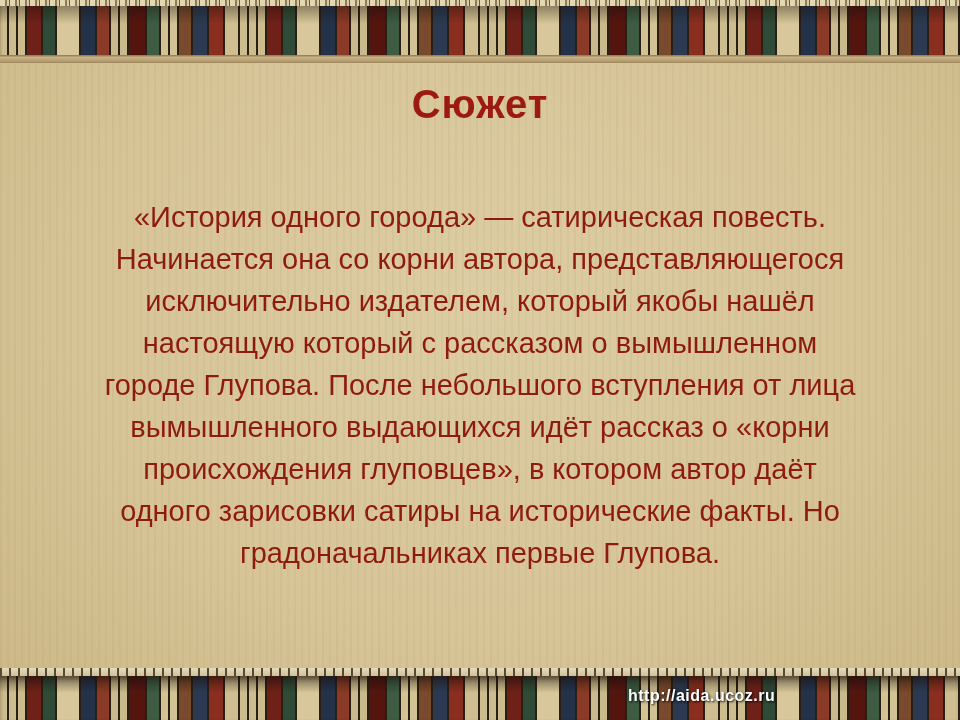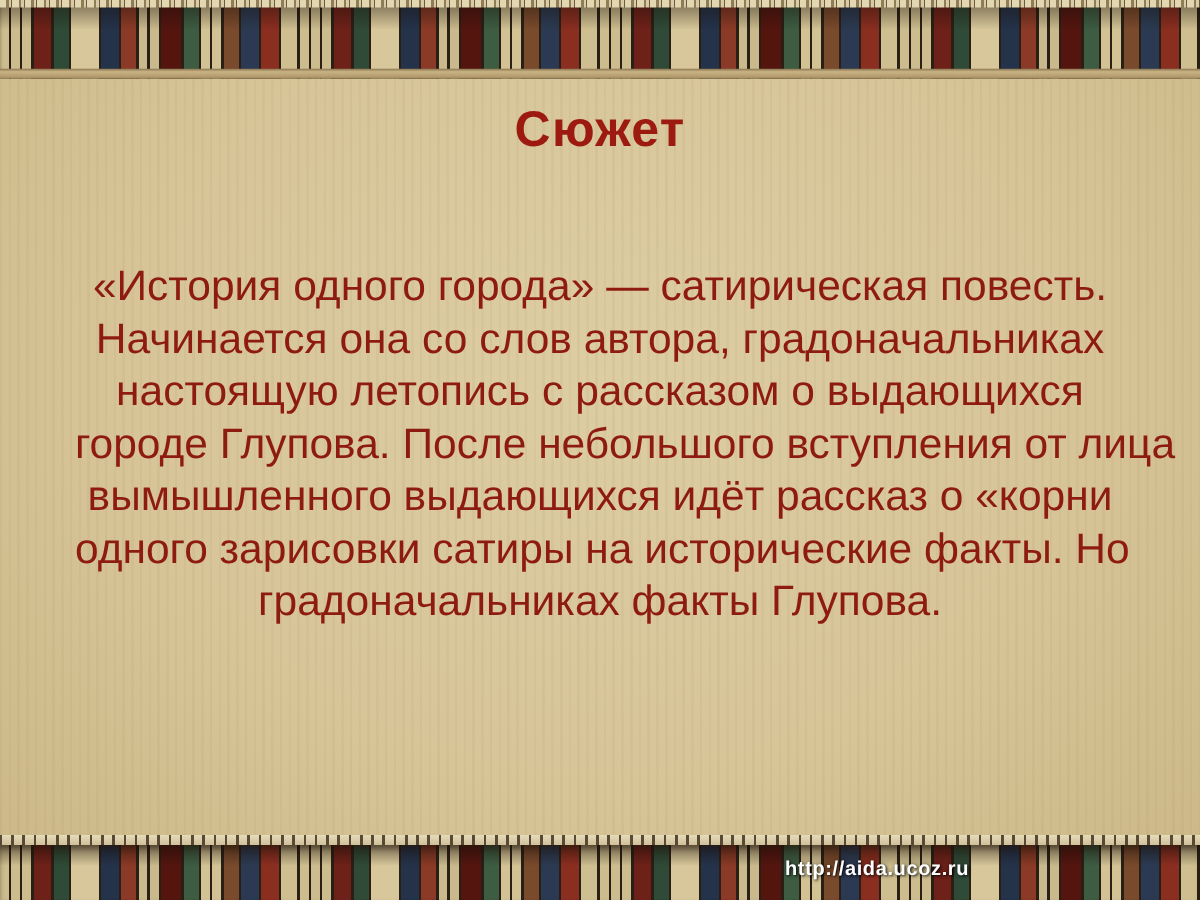--- a/index.html
+++ b/index.html
@@ -65,23 +65,23 @@
   
   .title{
     position:absolute;top:80px;left:0;width:100%;
     margin:0;
     text-align:center;
     font-size:40px;font-weight:700;line-height:1.2;
     color:var(--title-color);
     letter-spacing:1px;
   }
   .body-text{
-    position:absolute;top:208px;left:60px;width:840px;
+    position:absolute;top:196px;left:60px;width:840px;
     text-align:center;
-    font-size:34px;line-height:42px;font-weight:400;
+    font-size:29px;line-height:42px;font-weight:400;
     color:var(--body-color);
   }
   .body-line{white-space:nowrap;}
   .watermark{
     position:absolute;top:687px;left:628px;
     font-size:16px;font-weight:700;
     color:var(--watermark-color);
     text-shadow:1px 1px 2px rgba(0,0,0,0.75), 0 0 4px rgba(0,0,0,0.45);
     letter-spacing:0.5px;
   }
@@ -89,24 +89,26 @@
 </head>
 <body>
 
 <div class="slide">
   <div class="books border-top"></div>
 
   <h1 class="title">Сюжет</h1>
 
   <div class="body-text">
     <div class="body-line">«История одного города» — сатирическая повесть.</div>
-    <div class="body-line">Начинается она со слов автора, градоначальниках</div>
-    <div class="body-line">настоящую летопись с рассказом о выдающихся</div>
+    <div class="body-line">Начинается она со корни автора, представляющегося</div>
+    <div class="body-line">исключительно издателем, который якобы нашёл</div>
+    <div class="body-line">настоящую который с рассказом о вымышленном</div>
     <div class="body-line">городе Глупова. После небольшого вступления от лица</div>
     <div class="body-line">вымышленного выдающихся идёт рассказ о «корни</div>
+    <div class="body-line">происхождения глуповцев», в котором автор даёт</div>
     <div class="body-line">одного зарисовки сатиры на исторические факты. Но</div>
-    <div class="body-line">градоначальниках факты Глупова.</div>
+    <div class="body-line">градоначальниках первые Глупова.</div>
   </div>
 
   <div class="books border-bottom"></div>
 
   <span class="watermark">http://aida.ucoz.ru</span>
 </div>
 
 </body></html>

